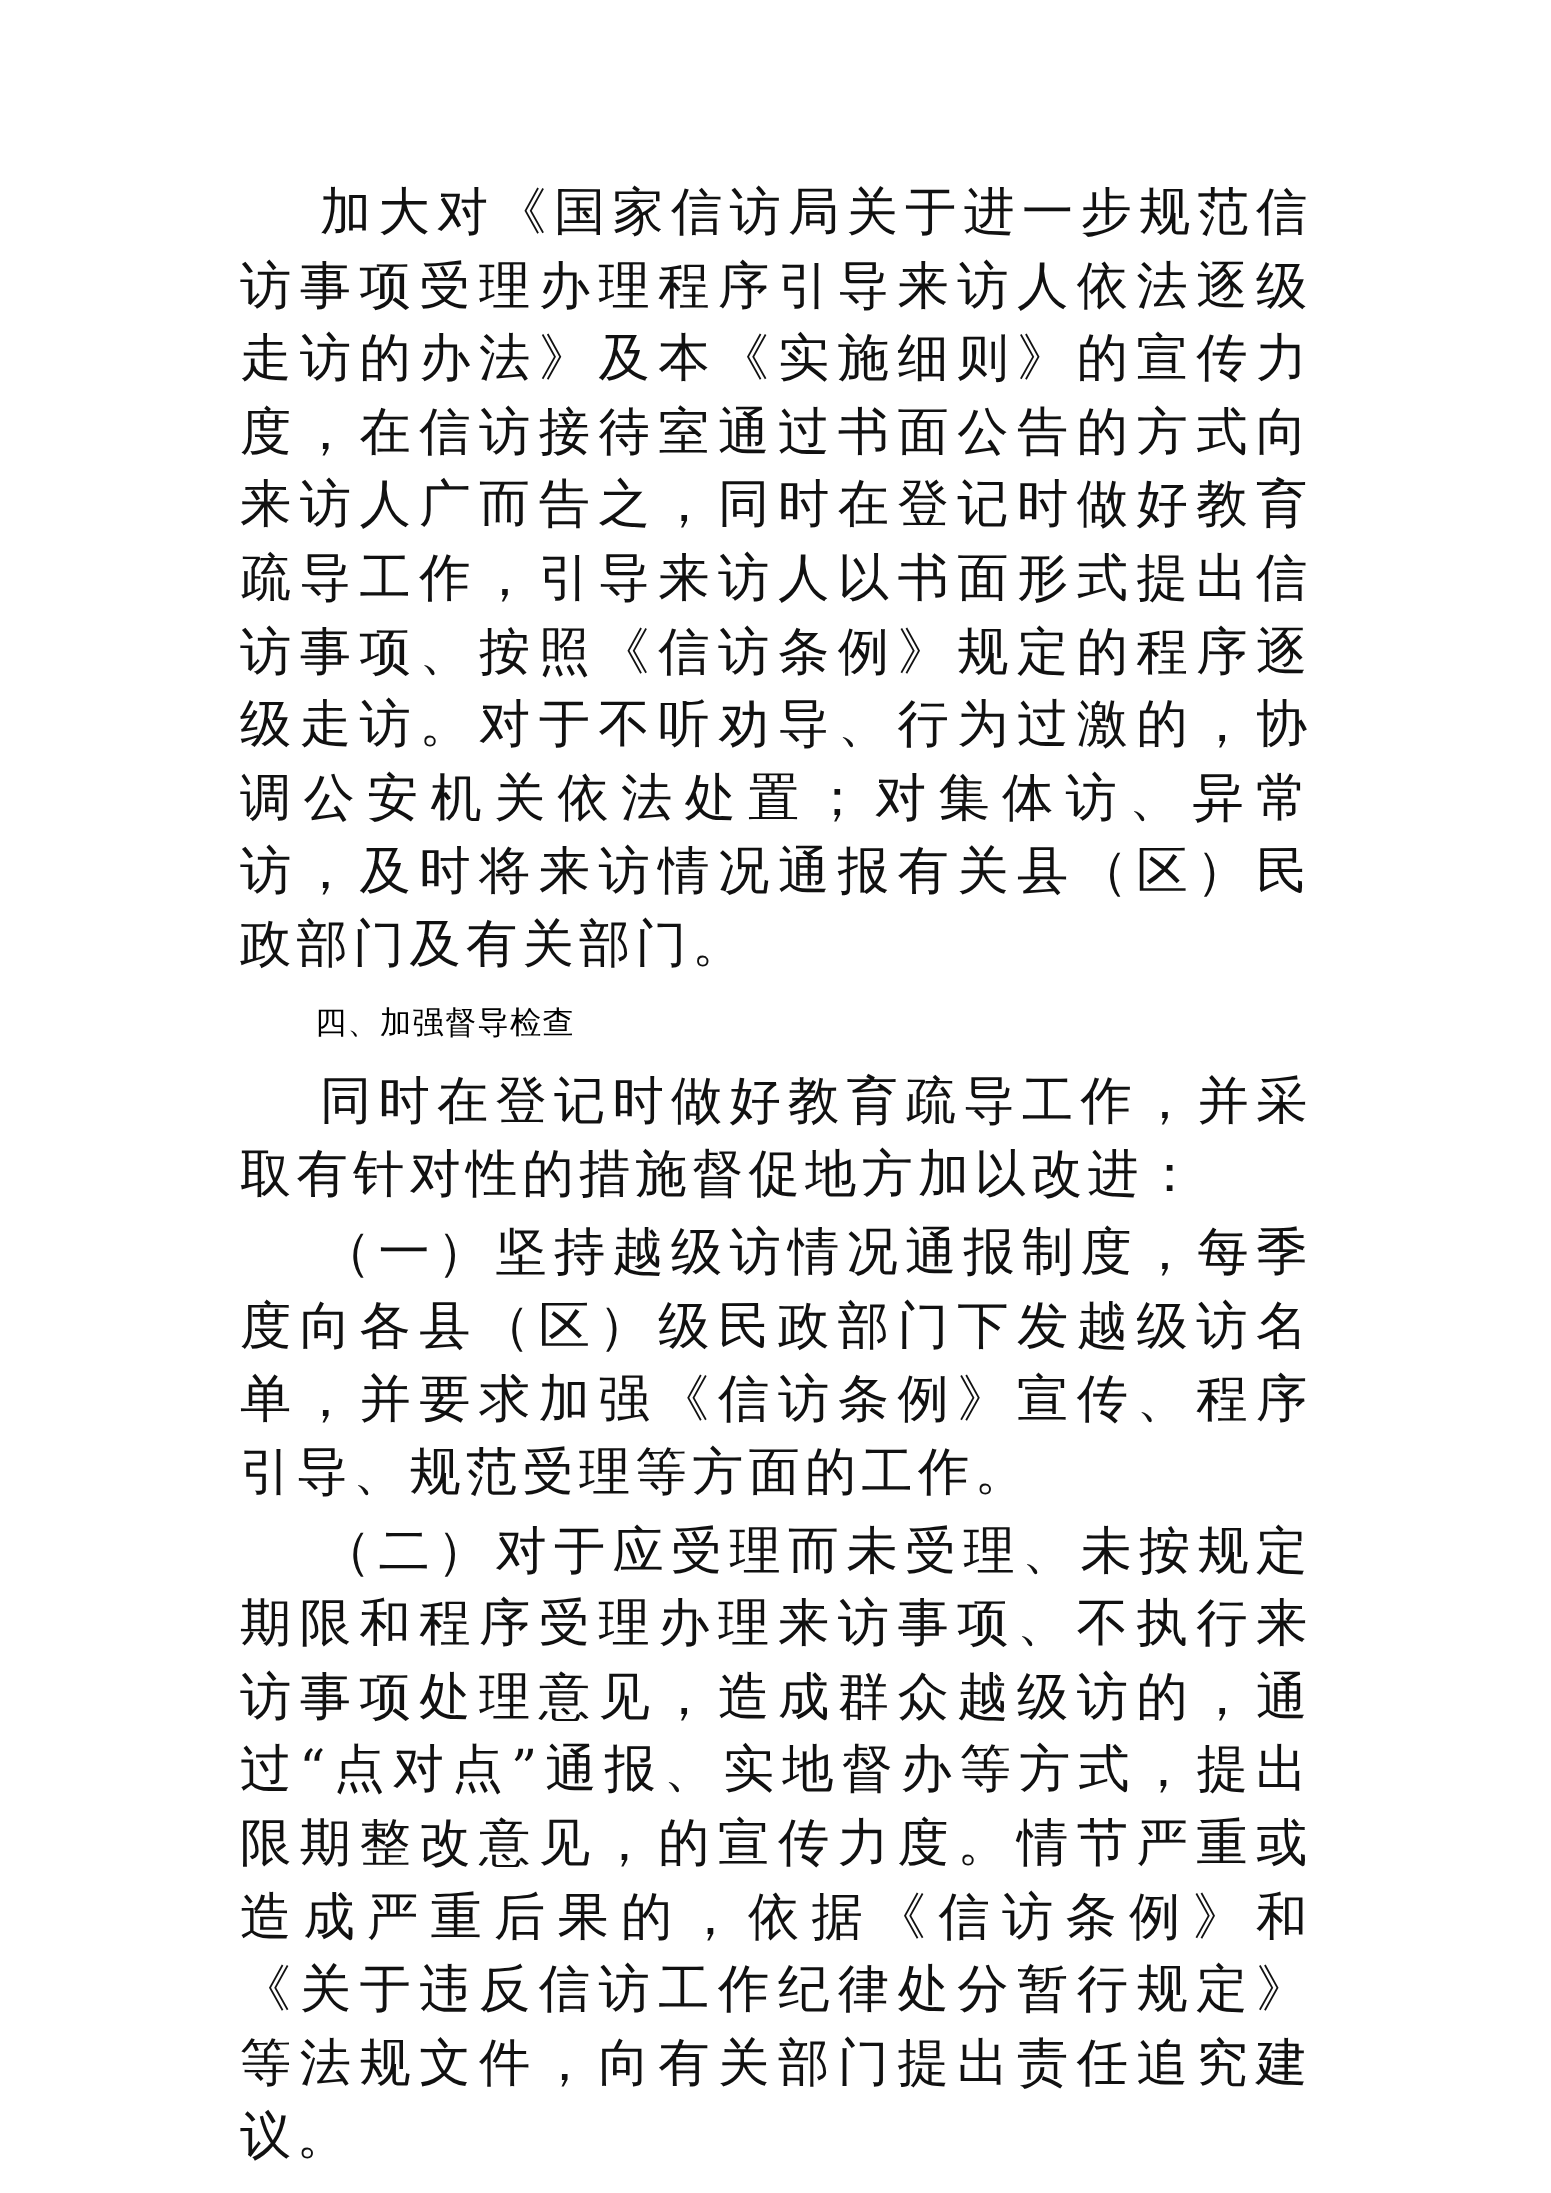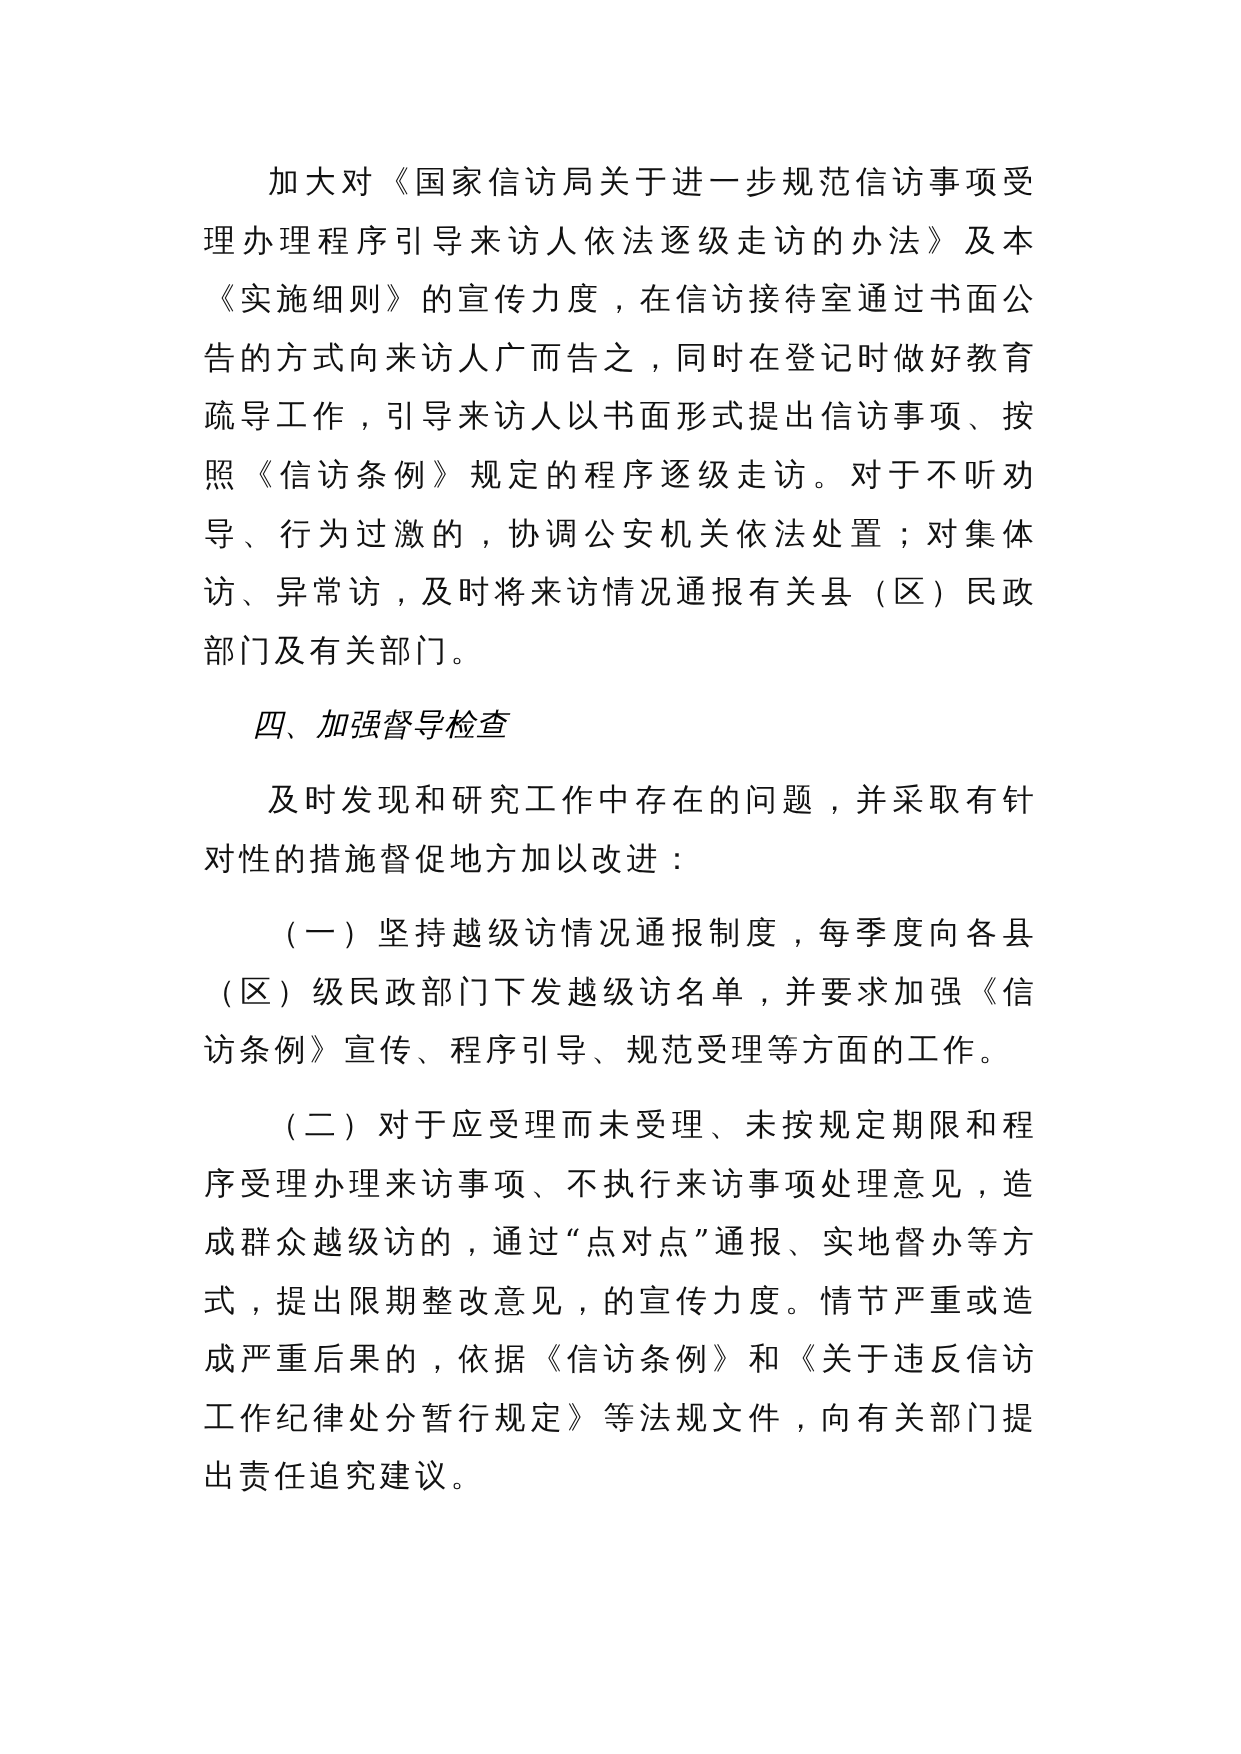--- a/index.html
+++ b/index.html
@@ -15,45 +15,44 @@
       font-family: "DejaVu Serif", "Liberation Serif", serif;
       color: #111111;
     }
     .page {
       position: absolute;
       left: 188px;
       top: 136px;
       width: 866px;
     }
     .para {
-      margin: 16px;
-      font-size: 31px;
+      margin: 4px;
+      font-size: 41px;
       line-height: 58.6px;
       text-align: justify;
       text-justify: inter-character;
       letter-spacing: 4.2px;
       word-break: break-all;
     }
     .para.indent {
       text-indent: 64px;
     }
     .heading {
       margin: 0;
       font-family: "DejaVu Sans", "Liberation Sans", sans-serif;
-      font-size: 31px;
+      font-size: 25px;
       line-height: 58.6px;
       text-indent: 64px;
       letter-spacing: 1px;
       font-weight: normal;
       color: #000000;
-      font-style: italic;
     }
   </style>
 </head>
 <body>
 
 <div class="page">
   <p class="para indent">加大对《国家信访局关于进一步规范信访事项受理办理程序引导来访人依法逐级走访的办法》及本《实施细则》的宣传力度，在信访接待室通过书面公告的方式向来访人广而告之，同时在登记时做好教育疏导工作，引导来访人以书面形式提出信访事项、按照《信访条例》规定的程序逐级走访。对于不听劝导、行为过激的，协调公安机关依法处置；对集体访、异常访，及时将来访情况通报有关县（区）民政部门及有关部门。</p>
   <h2 class="heading">四、加强督导检查</h2>
-  <p class="para indent">及时发现和研究工作中存在的问题，并采取有针对性的措施督促地方加以改进：</p>
+  <p class="para indent">同时在登记时做好教育疏导工作，并采取有针对性的措施督促地方加以改进：</p>
   <p class="para indent">（一）坚持越级访情况通报制度，每季度向各县（区）级民政部门下发越级访名单，并要求加强《信访条例》宣传、程序引导、规范受理等方面的工作。</p>
   <p class="para indent">（二）对于应受理而未受理、未按规定期限和程序受理办理来访事项、不执行来访事项处理意见，造成群众越级访的，通过“点对点”通报、实地督办等方式，提出限期整改意见，的宣传力度。情节严重或造成严重后果的，依据《信访条例》和《关于违反信访工作纪律处分暂行规定》等法规文件，向有关部门提出责任追究建议。</p>
 </div>
 
 </body></html>

